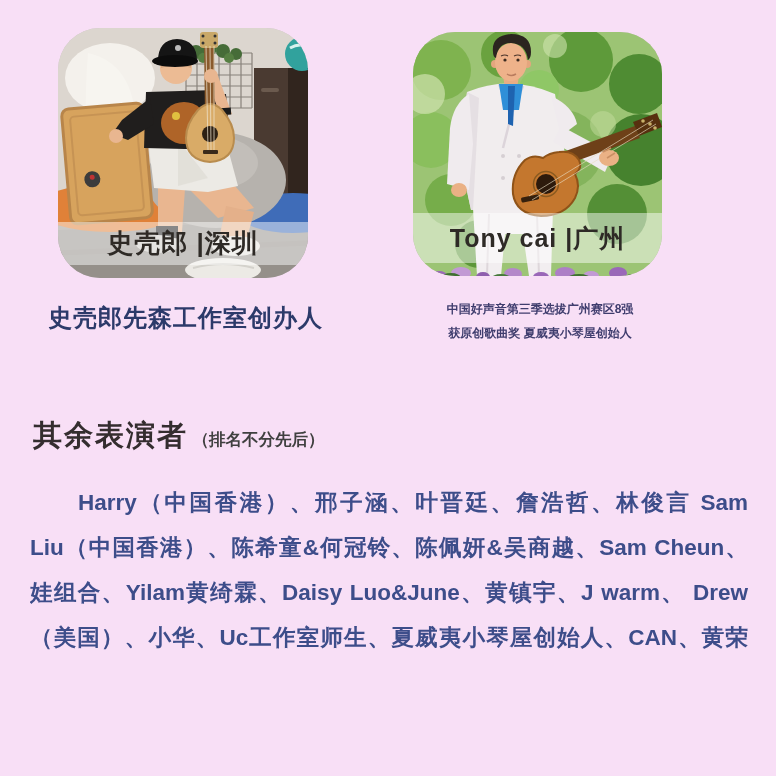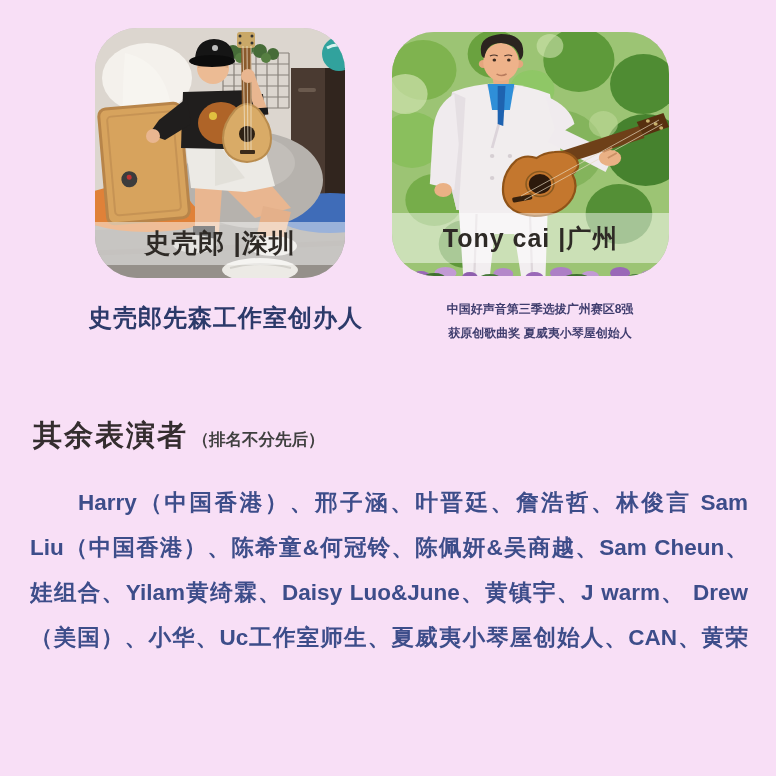--- a/index.html
+++ b/index.html
@@ -1,29 +1,29 @@
 <!DOCTYPE html>
 <html><head>
 <meta charset="utf-8">
 <style>
   html,body{margin:0;padding:0;background:#f8dff6;}
   body{width:776px;height:776px;position:relative;overflow:hidden;
        font-family:"Liberation Sans", sans-serif;}
   .photo{position:absolute;border-radius:42px;overflow:hidden;background:#cbbfc6;}
   .photo svg{display:block;width:100%;height:100%;}
-  .photo-left{left:58px;top:28px;width:250px;height:250px;margin-left:37px;}
-  .photo-right{left:392px;top:32px;width:277px;height:244px;}
+  .photo-left{left:58px;top:28px;width:250px;height:250px;}
+  .photo-right{left:413px;top:32px;width:249px;height:244px;}
   .band{position:absolute;left:0;right:0;background:rgba(255,255,255,0.48);
         display:flex;align-items:center;justify-content:center;}
   .band-left{top:194px;height:43px;}
   .band-right{top:181px;height:50px;}
   .band span{font-weight:bold;color:#2e2a26;letter-spacing:1px;white-space:nowrap;}
   .band-left span{font-size:26px;}
   .band-right span{font-size:25px;}
-  .desc-left{position:absolute;left:48px;top:302px;width:315px;text-align:right;
+  .desc-left{position:absolute;left:48px;top:302px;width:315px;text-align:left;
              font-size:24px;font-weight:bold;color:#2c3a6a;letter-spacing:1px;}
   .desc-right{position:absolute;left:390px;top:297px;width:300px;text-align:center;
               font-size:12px;font-weight:bold;color:#3f3d6e;line-height:24px;}
   .heading{position:absolute;left:33px;top:416px;white-space:nowrap;}
   .heading .h-main{font-size:29px;font-weight:bold;color:#342d2f;letter-spacing:2px;}
   .heading .h-note{font-size:16.5px;font-weight:bold;color:#404040;}
   .perf-list{position:absolute;left:30px;top:480px;width:718px;
              font-size:22.5px;font-weight:600;color:#3d4d8a;}
   .perf-list .line{height:45px;line-height:45px;white-space:nowrap;}
   .perf-list .just{text-align:justify;text-align-last:justify;white-space:normal;

